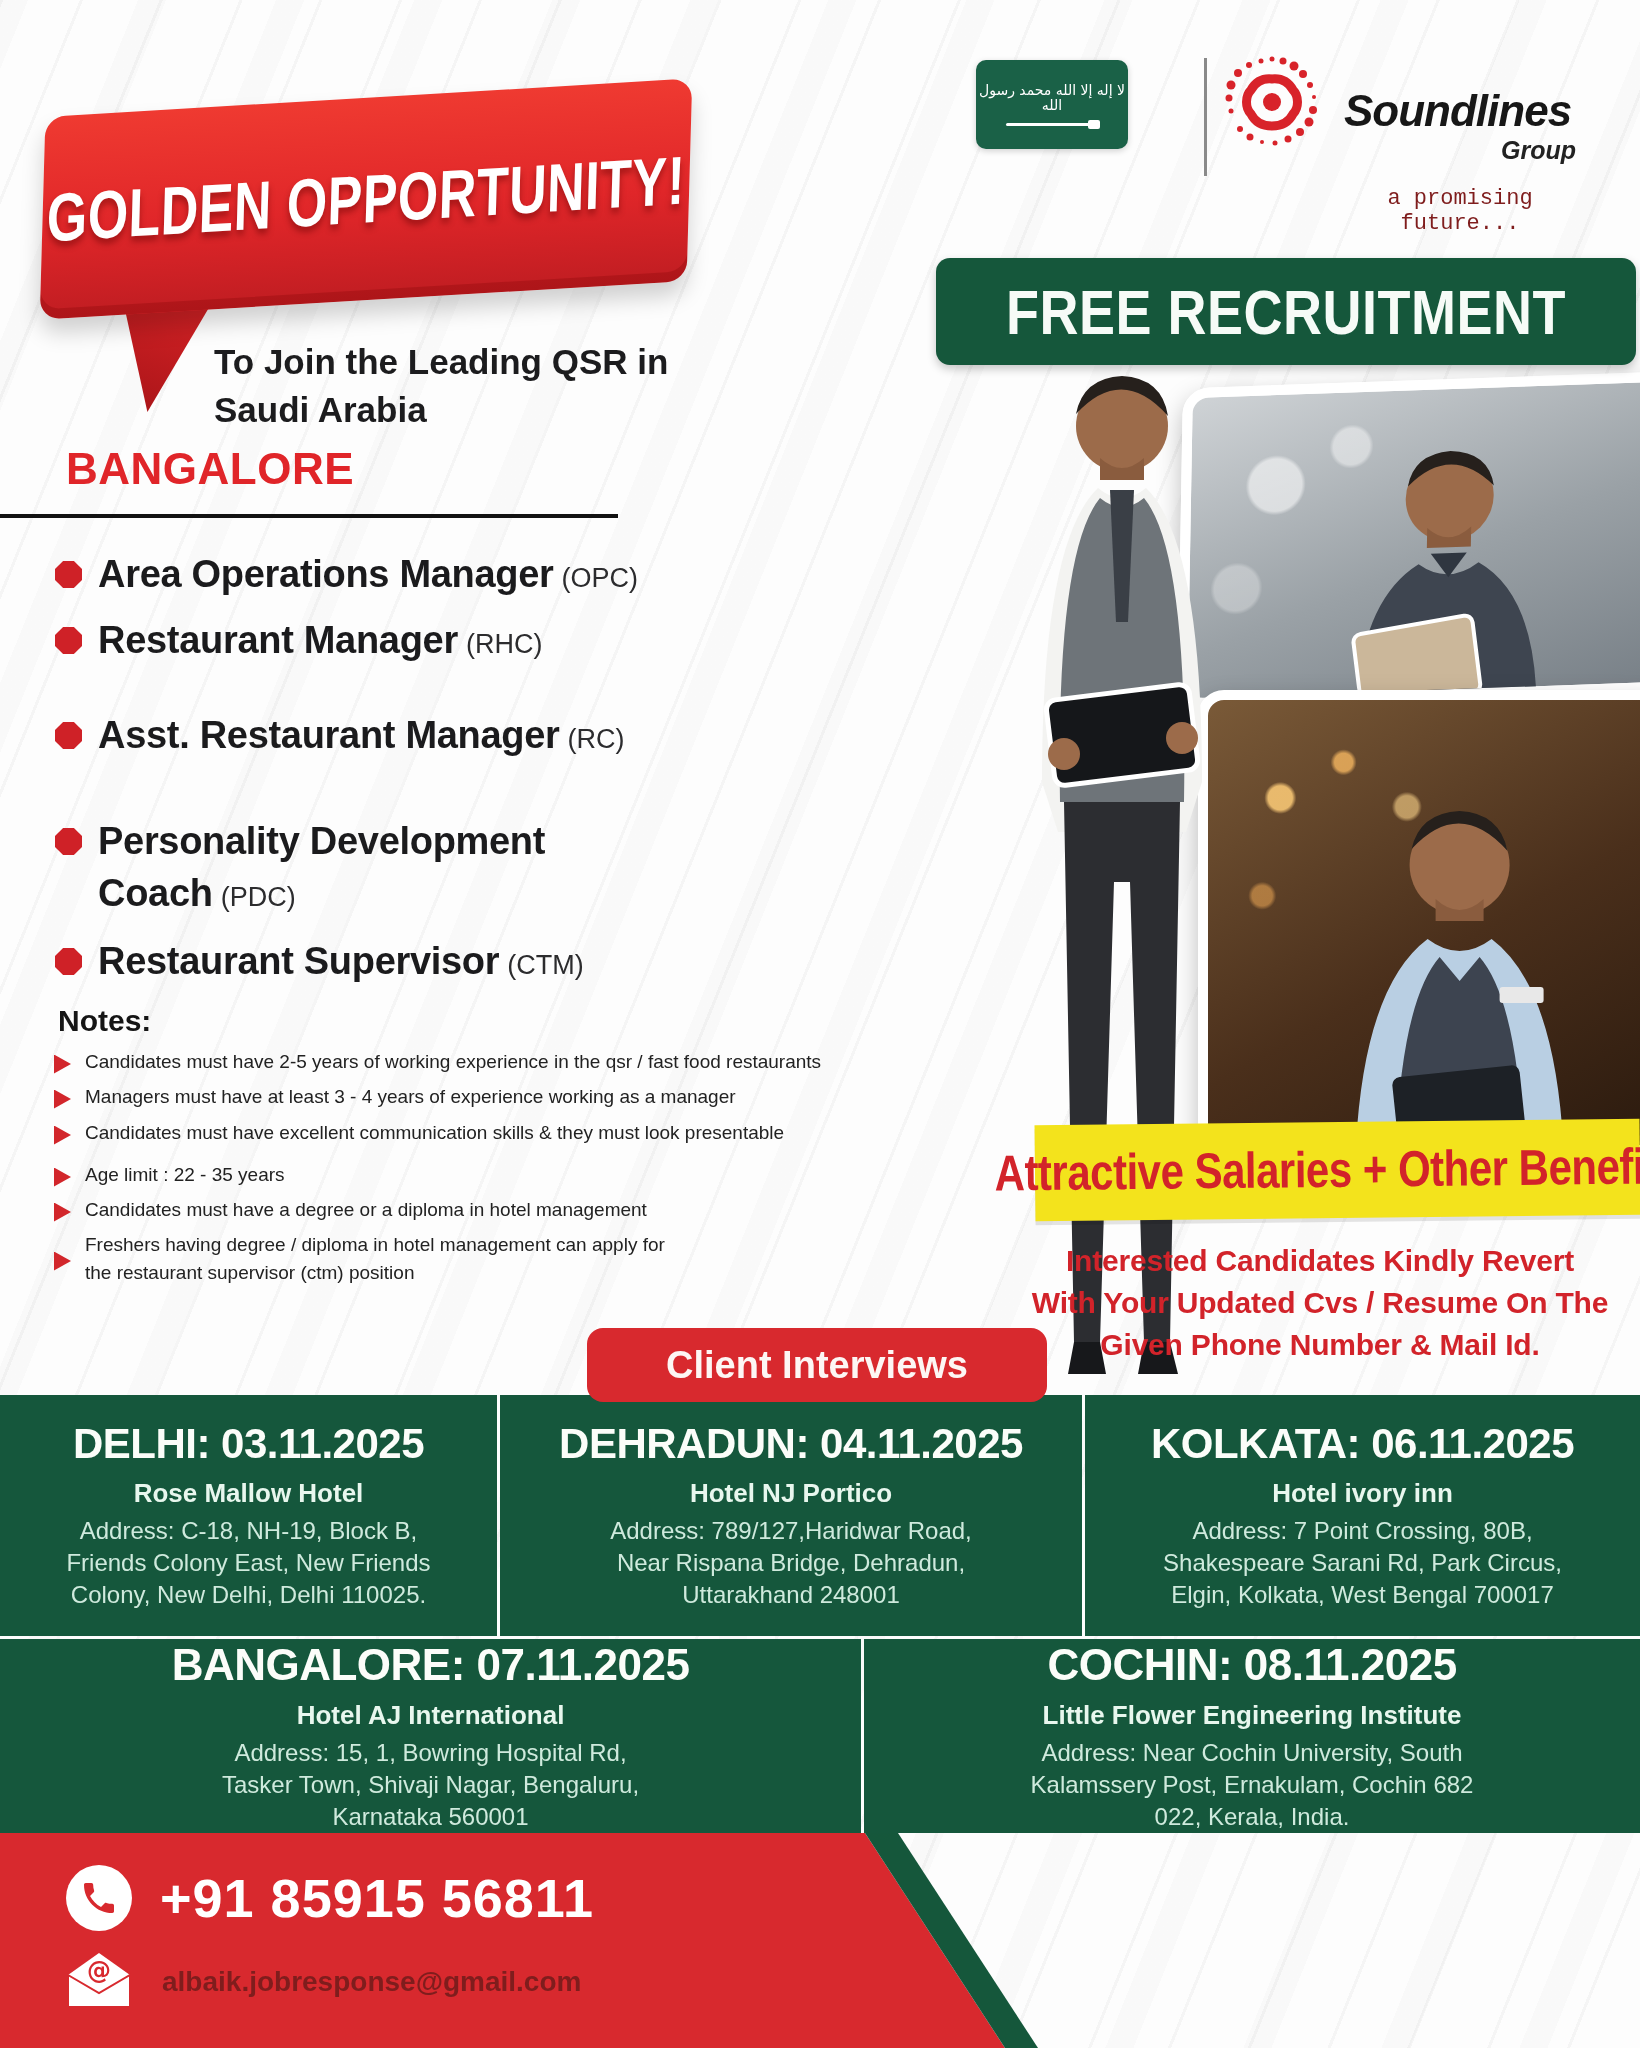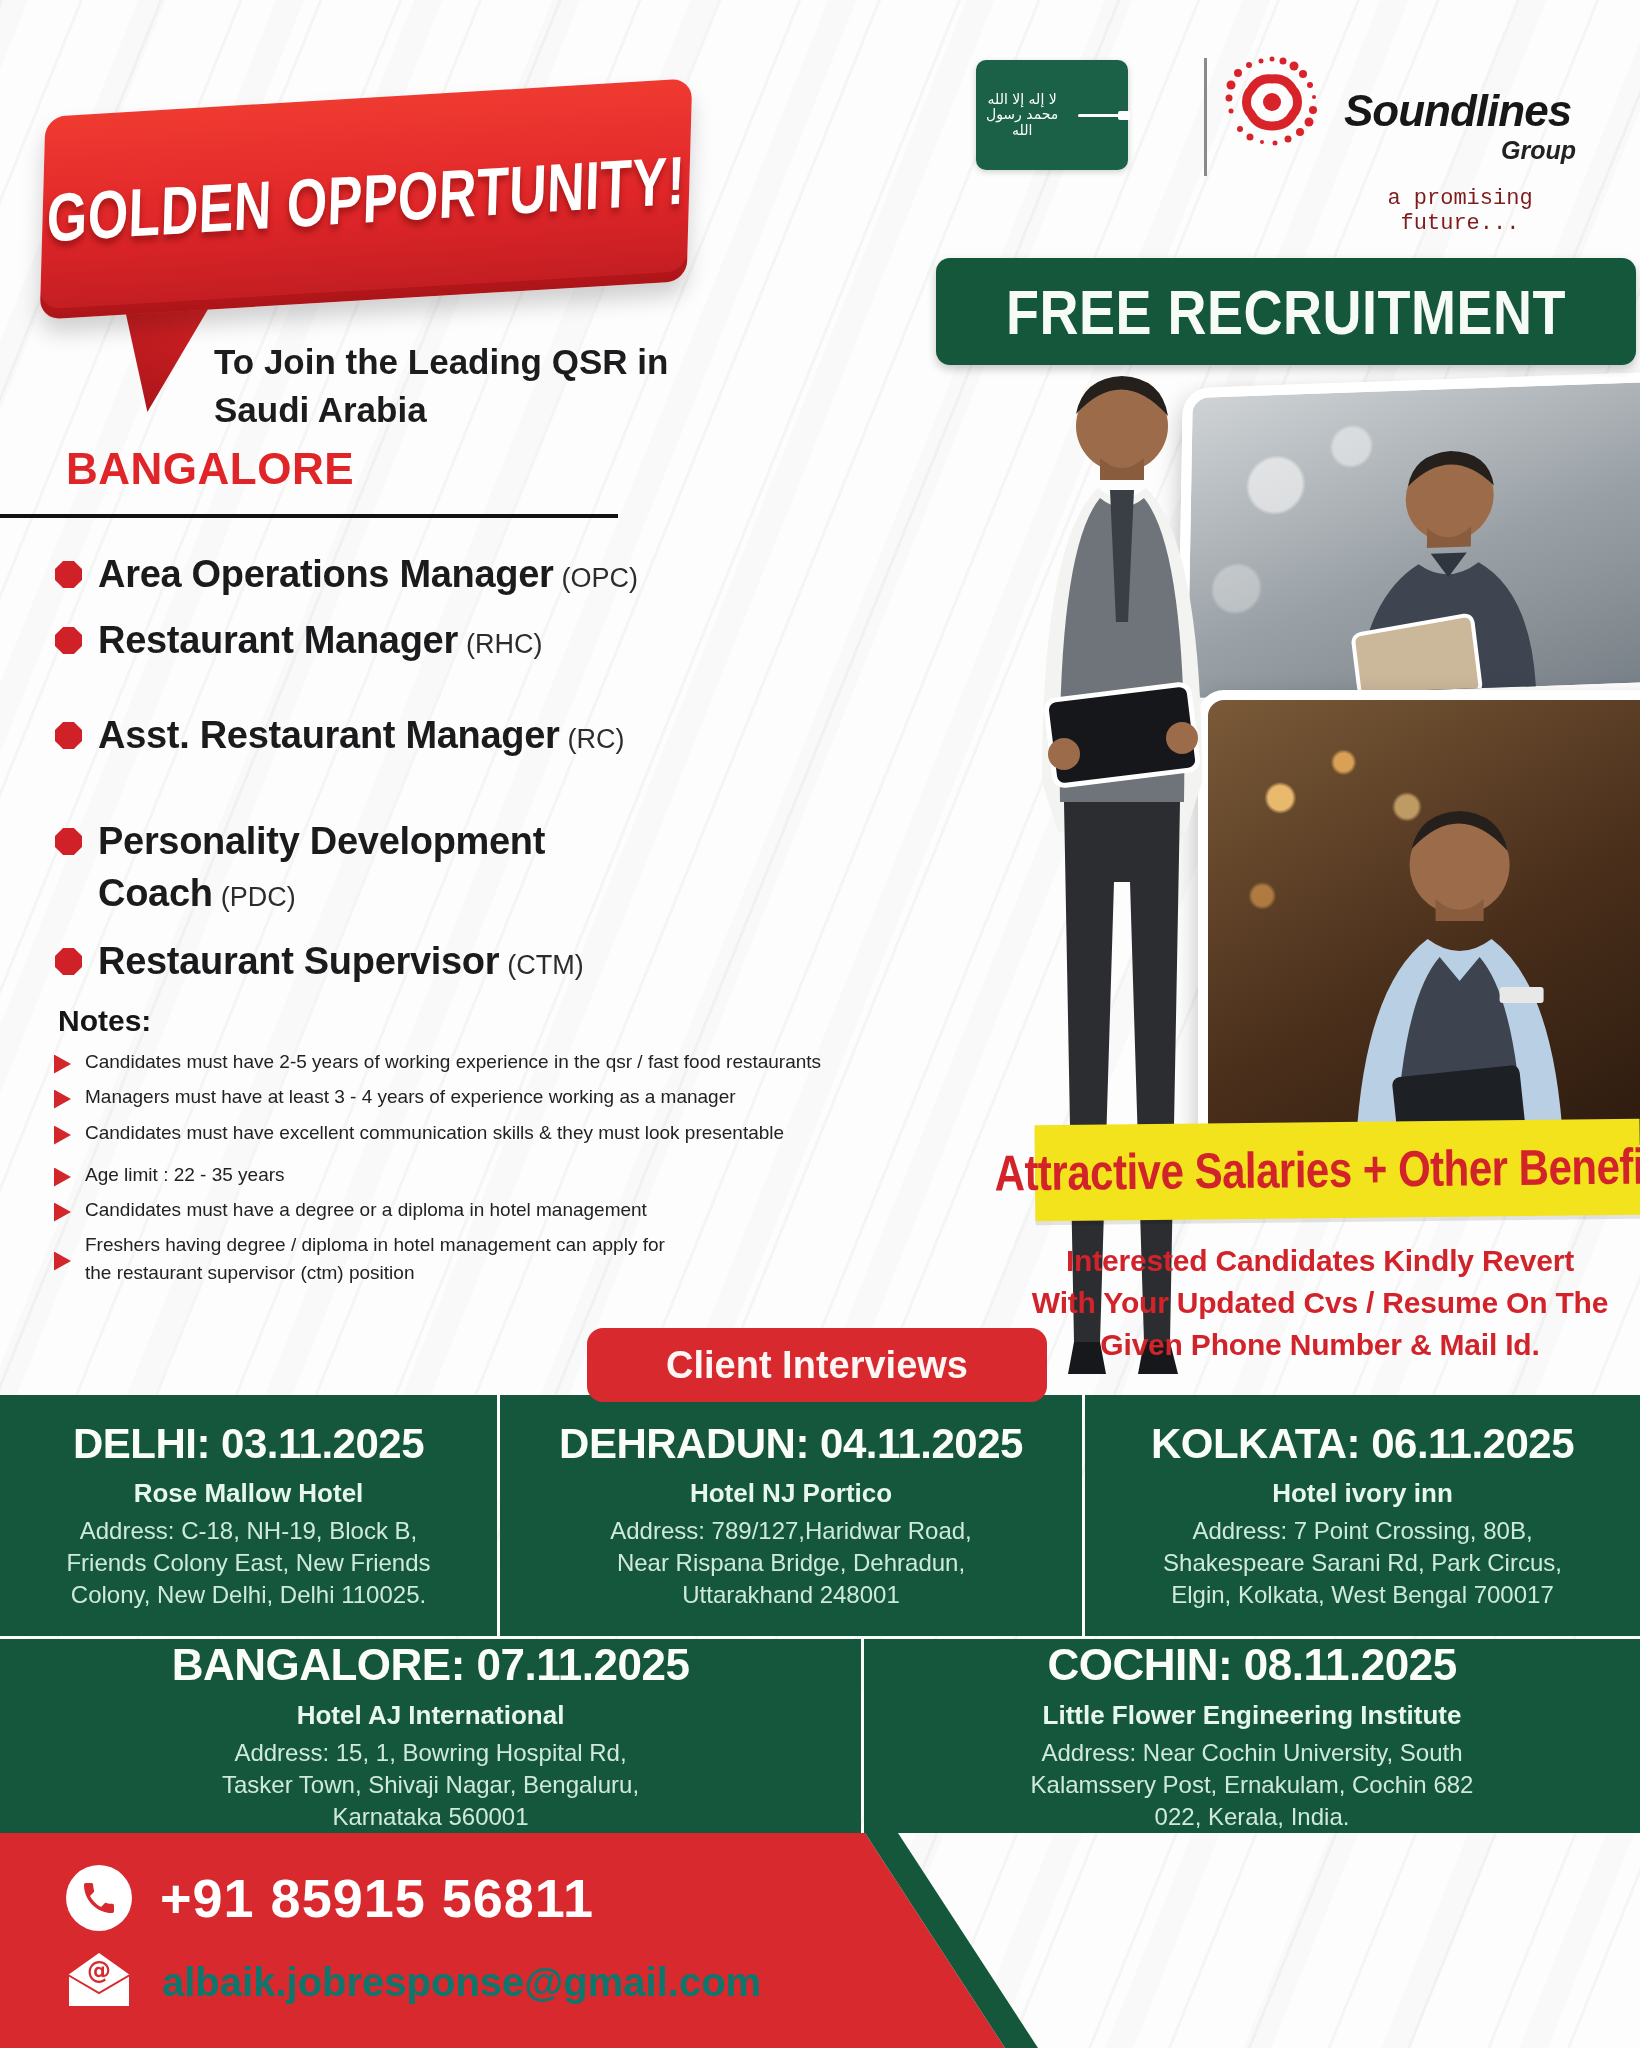--- a/index.html
+++ b/index.html
@@ -30,23 +30,23 @@
     clip-path:polygon(4% 0,100% 0,30% 100%);
   }
   .bubble-text{
     color:#fff;font-weight:900;font-size:52px;letter-spacing:.5px;
     transform:scaleY(1.30);white-space:nowrap;
     text-shadow:0 4px 6px rgba(90,0,0,.45);
   }
 
   
   .flag{
-    left:976px;top:60px;width:152px;height:110px;border-radius:10px;z-index:3;
+    left:976px;top:60px;width:152px;height:89px;border-radius:10px;z-index:3;
     background:#1a6147;box-shadow:0 2px 6px rgba(0,0,0,.18);
-    display:flex;flex-direction:row;align-items:center;justify-content:center;gap:10px;
+    display:flex;flex-direction:column;align-items:center;justify-content:center;gap:10px;
   }
   .flag-script{color:#fff;font-size:14px;line-height:1.1;text-align:center;font-family:"DejaVu Sans",sans-serif;}
   .flag-sword{position:relative;width:92px;height:3px;background:#fff;border-radius:2px;}
   .flag-sword::after{content:"";position:absolute;right:-2px;top:-3px;width:12px;height:9px;background:#fff;border-radius:2px;}
   .hdr-divider{left:1204px;top:58px;width:3px;height:118px;background:#8a8a8a;z-index:3;}
   .logo-icon{left:1222px;top:52px;width:100px;height:100px;z-index:3;}
   .logo-name{left:1344px;top:86px;z-index:3;font-weight:900;font-style:italic;font-size:44px;color:#171717;letter-spacing:-1px;}
   .logo-group{left:1344px;top:136px;width:232px;z-index:3;text-align:right;font-weight:700;font-style:italic;font-size:25px;color:#222;}
   .logo-tagline{left:1330px;top:186px;width:260px;z-index:3;text-align:center;font-family:Liberation Mono, monospace;font-size:22px;color:#7f1d1d;}
 
@@ -139,21 +139,21 @@
   .footer{left:0;top:1833px;width:1640px;height:265px;z-index:6;}
   .footer-red{position:absolute;inset:0;background:#d8292e;
     clip-path:polygon(0 0,865px 0,1005px 215px,0 215px);}
   .footer-green-stripe{position:absolute;inset:0;background:#15573b;
     clip-path:polygon(865px 0,898px 0,1038px 215px,1005px 215px);}
   .contact-row{position:absolute;display:flex;align-items:center;}
   .phone-row{left:66px;top:32px;}
   .mail-row{left:62px;top:116px;}
   .phone-badge{width:66px;height:66px;border-radius:50%;background:#fff;display:flex;align-items:center;justify-content:center;}
   .phone-text{margin-left:28px;color:#fff;font-weight:900;font-size:54px;letter-spacing:1px;}
-  .mail-text{margin-left:26px;color:#0f766e;font-weight:700;font-size:40px;}
+  .mail-text{margin-left:26px;color:#7f1d1d;font-weight:700;font-size:28px;}
   .website{position:absolute;right:150px;top:118px;font-style:italic;font-weight:900;font-size:35px;letter-spacing:-.5px;white-space:nowrap;}
   .website .w-red{color:#c22026;} .website .w-black{color:#141414;}
 </style>
 </head>
 <body>
 
 <div id="poster">
 
   <div class="abs bubble-tail"></div>
   <div class="abs bubble">

